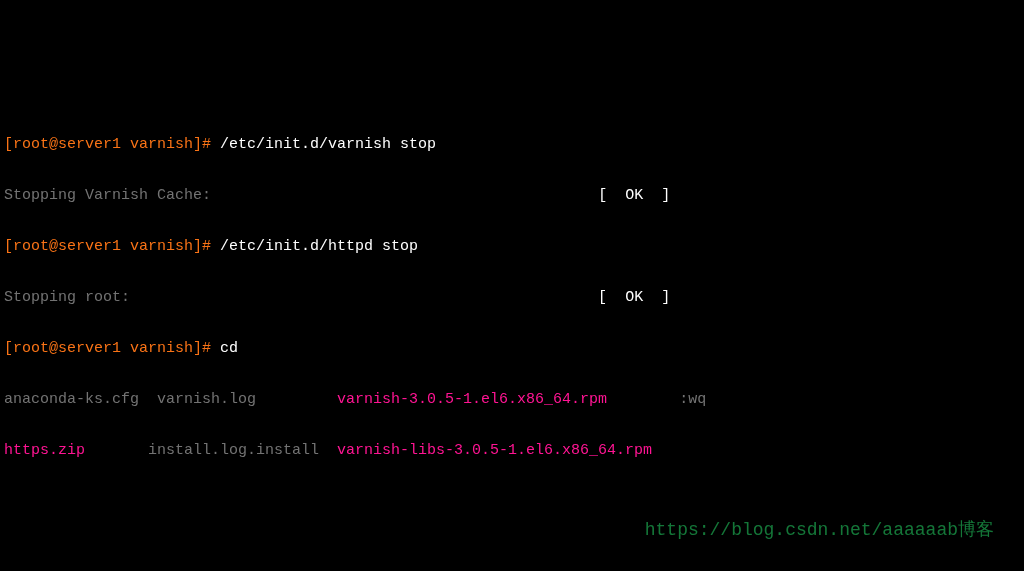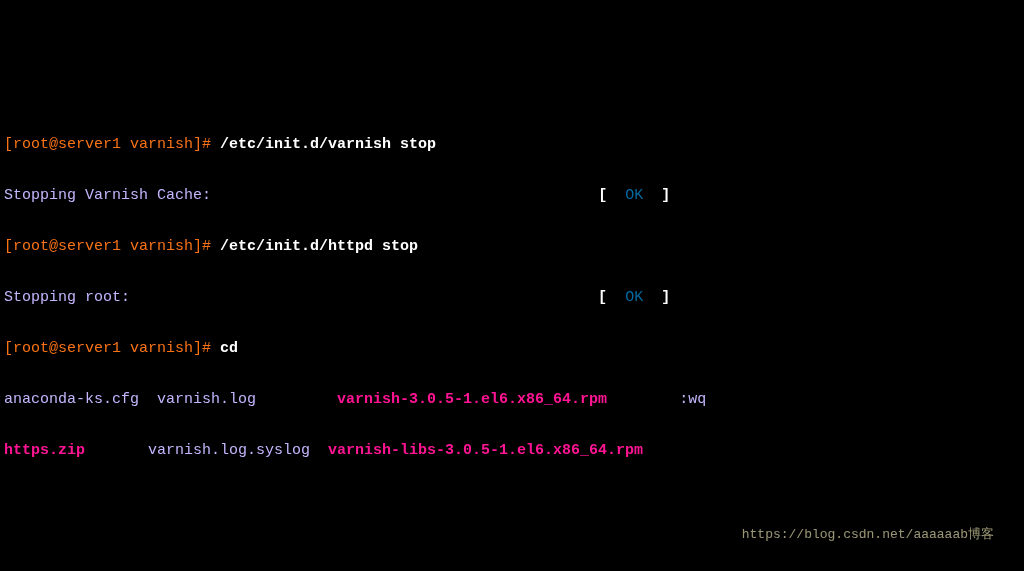--- a/index.html
+++ b/index.html
@@ -20,54 +20,52 @@
       white-space: pre;
     }
     .line {
       display: block;
     }
     .prompt {
       color: #f97316;
     }
     .white {
       color: #ffffff;
-      font-weight: bold;
     }
     .green {
-      color: #0369a1;
+      color: #ffffff;
     }
     .magenta {
       color: #ff1493;
-      font-weight: bold;
     }
     .orange {
-      color: #c4b5fd;
+      color: #737373;
     }
     .watermark {
       position: absolute;
       bottom: 25px;
       right: 30px;
-      color: #fef9c3;
-      font-size: 13px;
+      color: #22c55e;
+      font-size: 18px;
       opacity: 0.6;
     }
   </style>
 </head>
 <body>
 
 
 
 <div>
 <span class="line"><span class="prompt">[root@server1 varnish]# </span><span class="white">/etc/init.d/varnish stop</span></span>
 <span class="line"><span class="orange">Stopping Varnish Cache:</span>                                           <span class="white">[  </span><span class="green">OK</span><span class="white">  ]</span></span>
 <span class="line"><span class="prompt">[root@server1 varnish]# </span><span class="white">/etc/init.d/httpd stop</span></span>
 <span class="line"><span class="orange">Stopping root:</span>                                                    <span class="white">[  </span><span class="green">OK</span><span class="white">  ]</span></span>
 <span class="line"><span class="prompt">[root@server1 varnish]# </span><span class="white">cd</span></span>
 <span class="line"><span class="orange">anaconda-ks.cfg</span><span class="orange">  varnish.log         </span><span class="magenta">varnish-3.0.5-1.el6.x86_64.rpm</span><span class="orange">        :wq</span></span>
-<span class="line"><span class="magenta">https.zip</span><span class="orange">       varnish.log.syslog  </span><span class="magenta">varnish-libs-3.0.5-1.el6.x86_64.rpm</span></span>
+<span class="line"><span class="magenta">https.zip</span><span class="orange">       install.log.install  </span><span class="magenta">varnish-libs-3.0.5-1.el6.x86_64.rpm</span></span>
 
 
 
 
 
 
 
 
 
 

